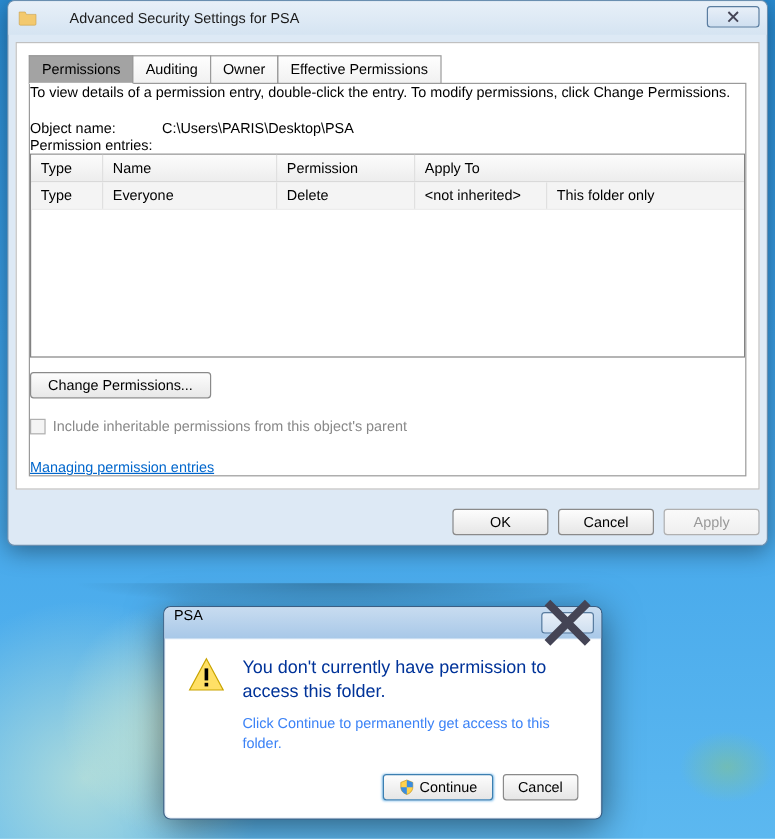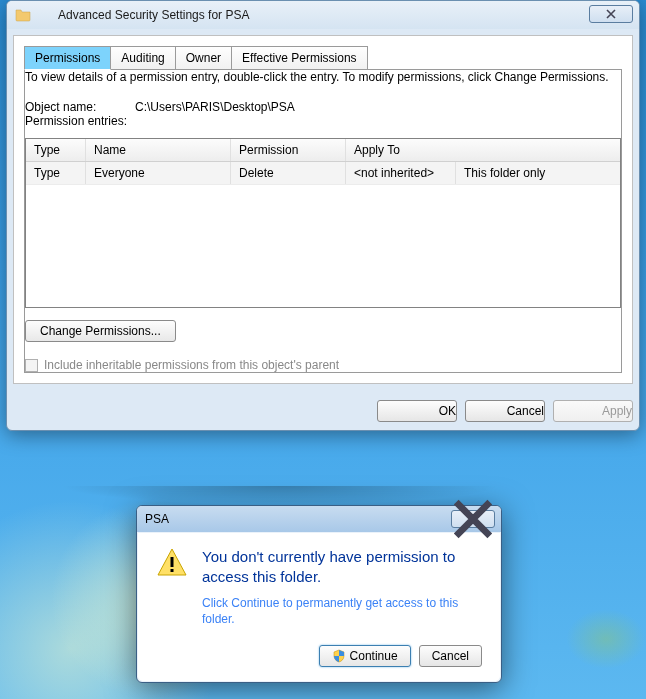--- a/index.html
+++ b/index.html
@@ -18,50 +18,50 @@
 .titlebar { height: 28px; display: flex; align-items: center; padding: 0 4px 0 8px; background: linear-gradient(#e8f0f8, #d5e4f2); border-radius: 5px 5px 0 0; position: relative; gap: 21px; }
 .titlebar .icon { width: 16px; height: 16px; margin-right: 6px; }
 .folder-icon-svg { fill: #f3c96e; stroke: #c9a04a; stroke-width: 0.5; }
 .titlebar .title-text { color: #1a1a1a; }
 .win-close { position: absolute; right: 6px; top: 4px; width: 44px; height: 18px; border: 1px solid #5a7da0; border-radius: 3px; background: linear-gradient(#e8eff8, #cfdff0); display: flex; align-items: center; justify-content: center; cursor: default; }
 .win-close svg { width: 10px; height: 10px; }
 
 .window-body { background: #fff; margin: 6px; border: 1px solid #c0c0c0; padding: 10px 10px 10px 10px; }
 .tabs { display: flex; margin-bottom: 0; }
 .tab { padding: 4px 10px; border: 1px solid #9a9a9a; background: linear-gradient(#fefefe, #f1f1f1); margin-right: -1px; cursor: default; position: relative; }
-.tab.active { background: #7dd3fc; border-bottom: 1px solid #fff; z-index: 2; }
+.tab.active { background: #a3a3a3; border-bottom: 1px solid #fff; z-index: 2; }
 .tab-content { border: 1px solid #9a9a9a; margin-top: -1px; }
 .info-text { margin-bottom: 16px; }
 .obj-row { display: flex; }
 .obj-label { width: 110px; }
-.entries-label { margin-bottom: 10px; }
+.entries-label { margin-bottom: 0; }
 
 .grid { border: 1px solid #828282; height: 170px; background: #fff; }
 .grid-head { display: flex; background: linear-gradient(#fcfcfc, #ededed); border-bottom: 1px solid #d0d0d0; }
 .grid-head .col, .grid-row .col { padding: 4px 8px; border-right: 1px solid #e0e0e0; }
 .grid-head .col:last-child, .grid-row .col:last-child { border-right: none; }
 .col.type { width: 60px; }
 .col.name { width: 145px; }
 .col.perm { width: 115px; }
 .col.inh { width: 110px; }
 .col.apply { flex: 1; }
 .grid-row { display: flex; background: #f4f4f4; border-bottom: 1px solid #ececec; cursor: default; }
 
 .change-btn { margin-top: 12px; padding: 3px 14px; border: 1px solid #8a8a8a; border-radius: 3px; background: linear-gradient(#fdfdfd, #e8e8e8); cursor: default; }
 .checkbox-row { margin-top: 16px; display: flex; align-items: center; color: #888; }
 .checkbox-row .chk { width: 13px; height: 13px; border: 1px solid #b0b0b0; margin-right: 6px; background: #f4f4f4; }
 .link { color: #0066cc; text-decoration: underline; margin-top: 20px; display: inline-block; cursor: default; }
 
 .button-row { display: flex; justify-content: flex-end; gap: 8px; padding: 10px 6px 8px 6px; }
-.btn { width: 80px; padding: 3px 0; border: 1px solid #8a8a8a; border-radius: 3px; background: linear-gradient(#fdfdfd, #e6e6e6); text-align: right; cursor: default; }
+.btn { width: 80px; padding: 3px 0; border: 1px solid #8a8a8a; border-radius: 3px; background: linear-gradient(#fdfdfd, #e6e6e6); text-align: center; cursor: default; }
 .btn.disabled { color: #9a9a9a; border-color: #b0b0b0; background: linear-gradient(#fafafa, #efefef); }
 
 
 .dialog { position: absolute; left: 136px; top: 505px; width: 366px; border: 1px solid #3a5f85; border-radius: 6px; background: #eaf2fa; box-shadow: 0 6px 30px rgba(0,0,0,0.5); }
-.dialog-titlebar { height: 26px; display: flex; align-items: center; padding: 0 8px; background: linear-gradient(#c8dcf0, #a8c8e8); border-radius: 5px 5px 0 0; position: relative; }
+.dialog-titlebar { height: 26px; display: flex; padding: 0 8px; background: linear-gradient(#c8dcf0, #a8c8e8); border-radius: 5px 5px 0 0; position: relative; }
 .dialog-titlebar .title-text { color: #000; }
 .dialog-close { position: absolute; right: 6px; top: 4px; width: 44px; height: 18px; border: 1px solid #5a7da0; border-radius: 3px; background: linear-gradient(#e8eff8, #cfdff0); display: flex; align-items: center; justify-content: center; cursor: default; }
 .dialog-body { padding: 14px 18px 14px 18px; background: #fff; margin: 1px; border-radius: 0 0 5px 5px; }
 .dialog-main { display: flex; }
 .warn-icon { width: 32px; height: 32px; margin-right: 14px; flex-shrink: 0; }
 .dialog-text .heading { color: #003399; font-size: 15px; margin-bottom: 10px; line-height: 1.3; }
 .dialog-text .body { color: #3b82f6; font-size: 12px; line-height: 1.3; }
 .dialog-buttons { display: flex; justify-content: flex-end; gap: 8px; margin-top: 18px; }
 .dbtn { padding: 3px 12px; border: 1px solid #8a8a8a; border-radius: 3px; background: linear-gradient(#fdfdfd, #e6e6e6); cursor: default; display: flex; align-items: center; gap: 4px; }
 .dbtn.default { border: 1px solid #3c7fb1; box-shadow: 0 0 2px #6db5e8; }
@@ -129,20 +129,21 @@
         </div>
       </div>
 
       <button class="change-btn">Change Permissions...</button>
 
       <div class="checkbox-row">
         <div class="chk"></div>
         <span>Include inheritable permissions from this object's parent</span>
       </div>
 
+      <a class="link">Managing permission entries</a>
     </div>
   </div>
 
   <div class="button-row">
     <div class="btn">OK</div>
     <div class="btn">Cancel</div>
     <div class="btn disabled">Apply</div>
   </div>
 </div>
 

